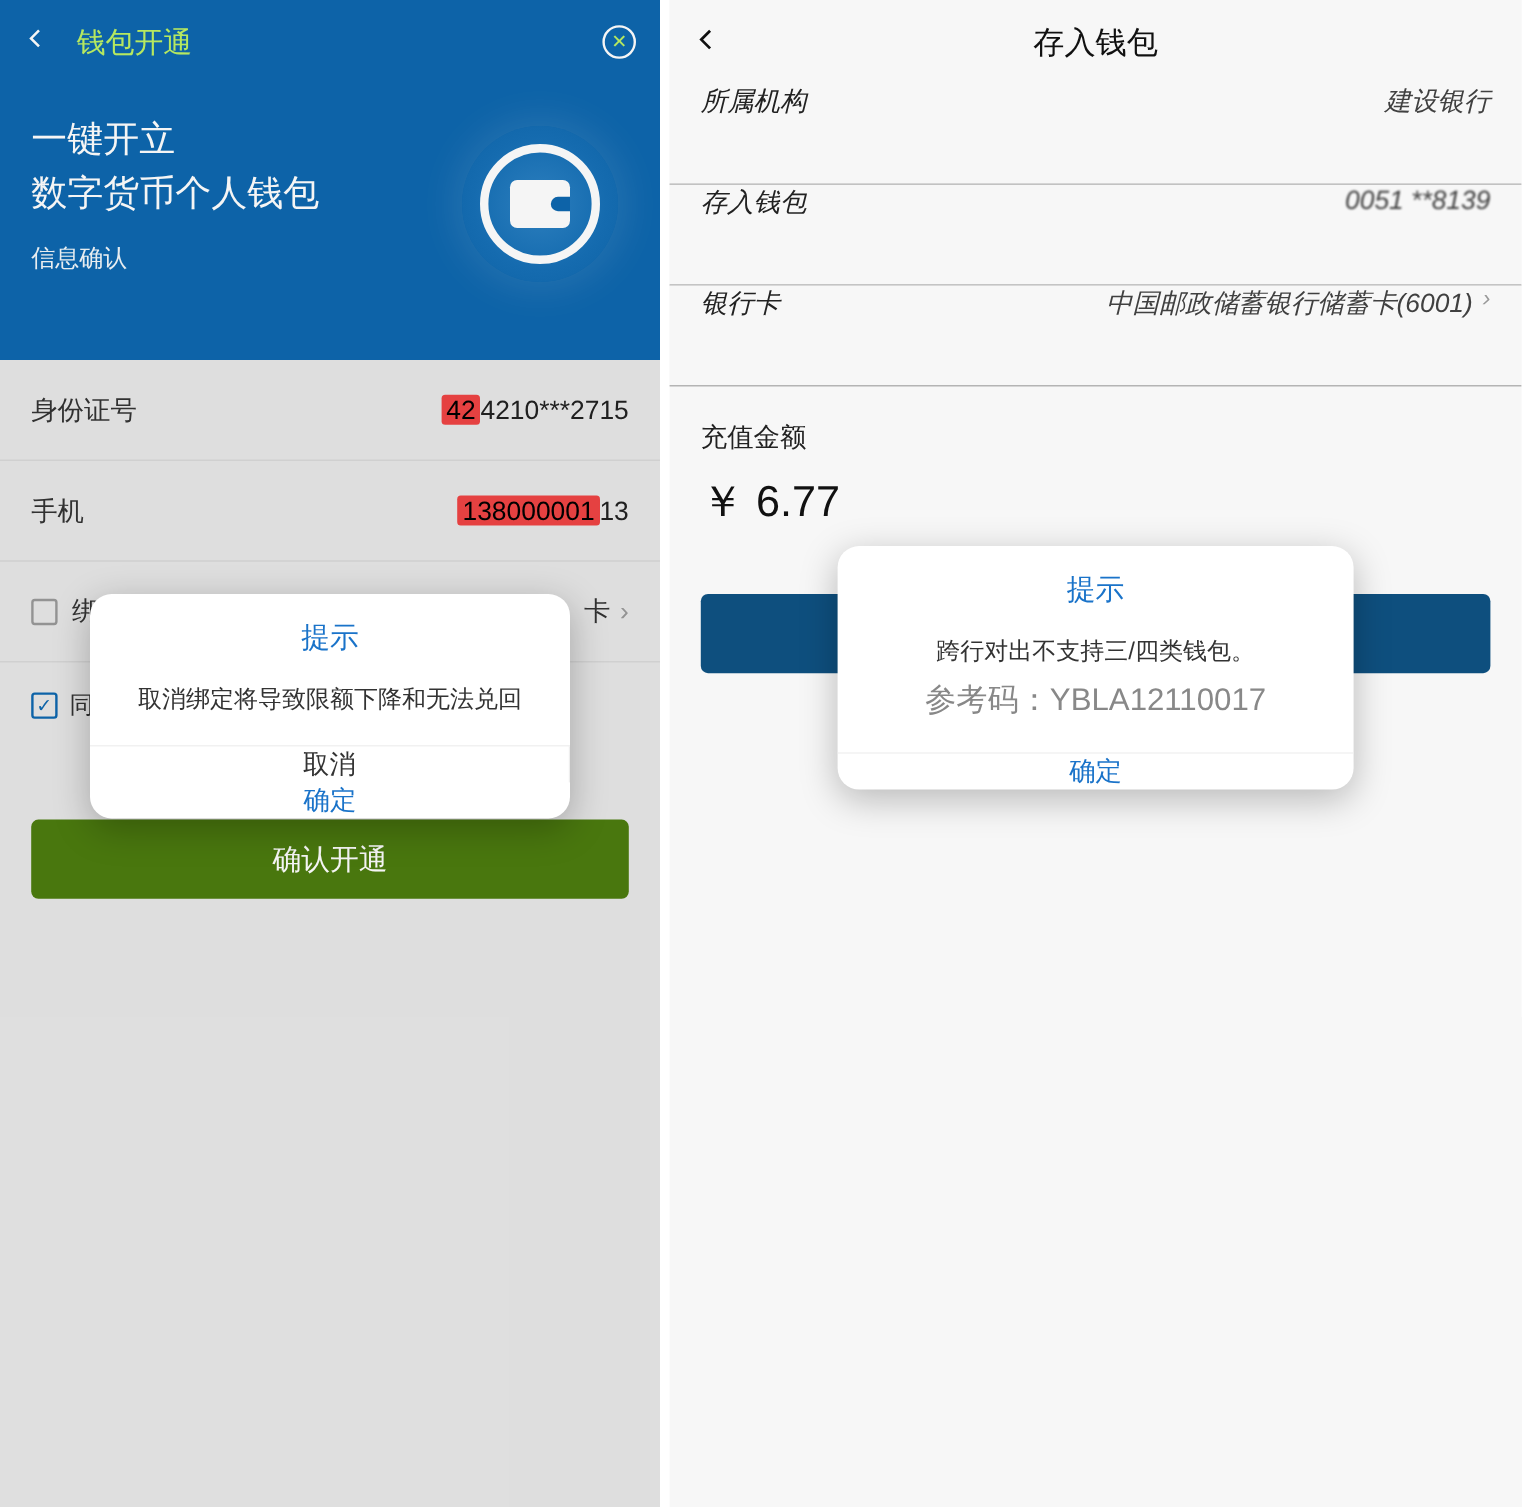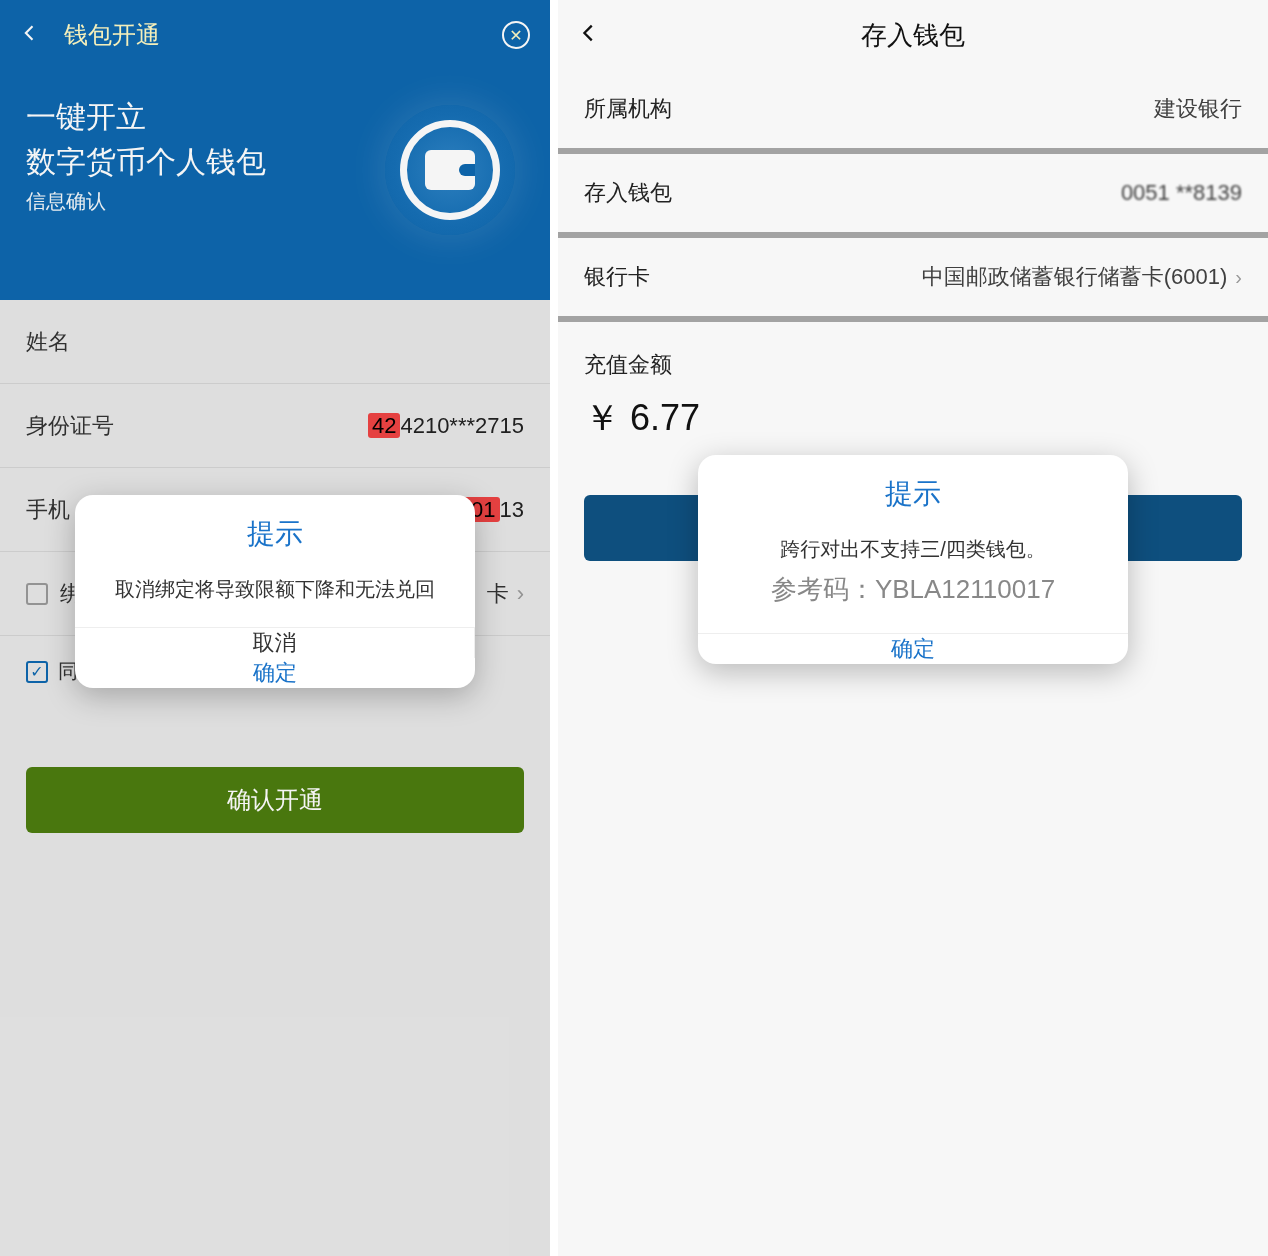--- a/index.html
+++ b/index.html
@@ -2,28 +2,28 @@
 <html><head>
 <meta charset="utf-8">
 <style>
   * { margin: 0; padding: 0; box-sizing: border-box; font-family: -apple-system, "PingFang SC", "Microsoft YaHei", sans-serif; }
   body { background: #fff; display: flex; width: 1268px; height: 1256px; overflow: hidden; }
   .phone { width: 550px; height: 1256px; position: relative; background: #f5f5f5; }
   .phone-left { margin-right: 8px; background: #e8e8e8; }
   .phone-right { flex: 1; background: #f7f7f7; }
 
   
-  .l-nav { height: 70px; background: #0e68af; color: #fef9c3; display: flex; align-items: center; padding: 16px 20px; font-size: 24px; }
+  .l-nav { height: 70px; background: #0e68af; color: #bef264; display: flex; align-items: center; padding: 16px 20px; font-size: 24px; }
   .l-nav .back { width: 24px; margin-right: 20px; }
   .l-nav .title { flex: 1; }
   .l-nav .close { width: 28px; height: 28px; border: 2.5px solid #fff; border-radius: 50%; display: flex; align-items: center; justify-content: center; font-size: 16px; }
 
   .l-hero { height: 230px; background: #0e68af; color: #fff; padding: 24px 26px; position: relative; }
   .l-hero-title { font-size: 30px; line-height: 1.5; }
-  .l-hero-sub { font-size: 20px; margin-top: 4px; opacity: 0.95; }
+  .l-hero-sub { font-size: 20px; margin-top: 18px; opacity: 0.95; }
   .l-hero-icon { position: absolute; right: 35px; top: 35px; width: 130px; height: 130px; border-radius: 50%; background: radial-gradient(circle,#2f84c6 0%,#1670b7 60%,#0e68af 100%); display: flex; align-items: center; justify-content: center; box-shadow: 0 0 40px rgba(255,255,255,0.15); }
   .l-hero-icon .ring { width: 100px; height: 100px; border: 7px solid #fff; border-radius: 50%; display: flex; align-items: center; justify-content: center; }
   .l-hero-icon .wallet { width: 50px; height: 40px; background: #fff; border-radius: 6px; position: relative; }
   .l-hero-icon .wallet::after { content: ""; position: absolute; right: 0; top: 14px; width: 16px; height: 12px; background: #0e68af; border-radius: 6px 0 0 6px; }
 
   .l-form { background: #e8e8e8; }
   .l-row { height: 84px; display: flex; align-items: center; padding: 0 26px; font-size: 22px; color: #333; border-bottom: 1px solid #d5d5d5; }
   .l-row .lbl { flex: 1; }
   .l-row .val { color: #222; }
   .l-row .obscured { background: #ef4444; color: #000; border-radius: 3px; padding: 0 4px; filter: blur(0.5px); }
@@ -33,33 +33,33 @@
   .l-agree .cb { width: 22px; height: 22px; border: 2px solid #0e68af; border-radius: 3px; margin-right: 10px; display: flex; align-items: center; justify-content: center; color: #0e68af; font-size: 16px; }
   .l-agree .link { color: #0e68af; }
 
   .l-submit { margin: 60px 26px; height: 66px; background: #4d7c0f; color: #fff; border-radius: 6px; display: flex; align-items: center; justify-content: center; font-size: 24px; }
 
   
   .r-nav { height: 70px; background: #f7f7f7; color: #111; display: flex; align-items: center; padding: 0 20px; font-size: 26px; }
   .r-nav .back { width: 24px; margin-right: 20px; font-size: 28px; }
   .r-nav .title { flex: 1; text-align: center; margin-right: 44px; }
 
-  .r-list .r-row { height: 84px; display: flex; align-items: center; padding: 0 26px; font-size: 22px; color: #222; border-bottom: 6px solid #a3a3a3; background: #f7f7f7; }
+  .r-list .r-row { height: 84px; display: flex; align-items: flex-start; padding: 0 26px; font-size: 22px; color: #222; border-bottom: 1px solid #a3a3a3; background: #f7f7f7; font-style: italic; }
   .r-row .lbl { flex: 1; }
   .r-row .val { color: #404040; }
   .r-row .obscured { filter: blur(1px); }
   .r-row .chev { color: #999; font-size: 20px; margin-left: 8px; }
 
   .r-amount-label { padding: 28px 26px 10px; font-size: 22px; color: #222; }
   .r-amount { padding: 4px 26px 22px; font-size: 36px; color: #111; font-weight: 400; }
   .r-submit-bg { margin: 30px 26px; height: 66px; background: #0e4f7e; border-radius: 6px; }
 
   
   .modal { position: absolute; left: 50%; transform: translateX(-50%); width: 400px; background: #fff; border-radius: 18px; box-shadow: 0 8px 30px rgba(0,0,0,0.25); overflow: hidden; }
-  .modal .m-title { text-align: center; color: #1a73c9; font-size: 28px; padding: 20px 0 14px; }
+  .modal .m-title { text-align: center; color: #1a73c9; font-size: 24px; padding: 20px 0 14px; }
   .modal .m-body { text-align: center; font-size: 20px; color: #333; padding: 6px 28px 22px; line-height: 1.6; }
   .modal .m-body.left { text-align: center; }
   .modal .m-ref { color: #888; font-size: 26px; margin-top: 4px; }
   .modal .m-actions { display: flex; border-top: 1px solid #eee; flex-direction: column; }
   .modal .m-btn { flex: 1; height: 58px; display: flex; align-items: center; justify-content: center; font-size: 22px; }
   .modal .m-btn.cancel { color: #333; border-right: 1px solid #eee; }
   .modal .m-btn.ok { color: #1a73c9; }
 
   .modal.left-modal { top: 495px; }
   .modal.right-modal { top: 455px; width: 430px; }
@@ -86,23 +86,20 @@
     <div class="l-hero-title">数字货币个人钱包</div>
     <div class="l-hero-sub">信息确认</div>
     <div class="l-hero-icon">
       <div class="ring">
           <div class="wallet"></div>
         </div>
     </div>
   </div>
 
   <div class="l-form">
-    <div class="l-row">
-      <span class="lbl">姓名</span>
-    </div>
     <div class="l-row">
       <span class="lbl">身份证号</span>
       <span class="val"><span class="obscured">42</span><span>4210***2715</span></span>
     </div>
     <div class="l-row">
       <span class="lbl">手机</span>
       <span class="val"><span class="obscured">138000001</span><span>13</span></span>
     </div>
     <div class="l-row">
       <span style="width:22px;height:22px;border:2px solid #999;border-radius:3px;margin-right:12px;"></span>

